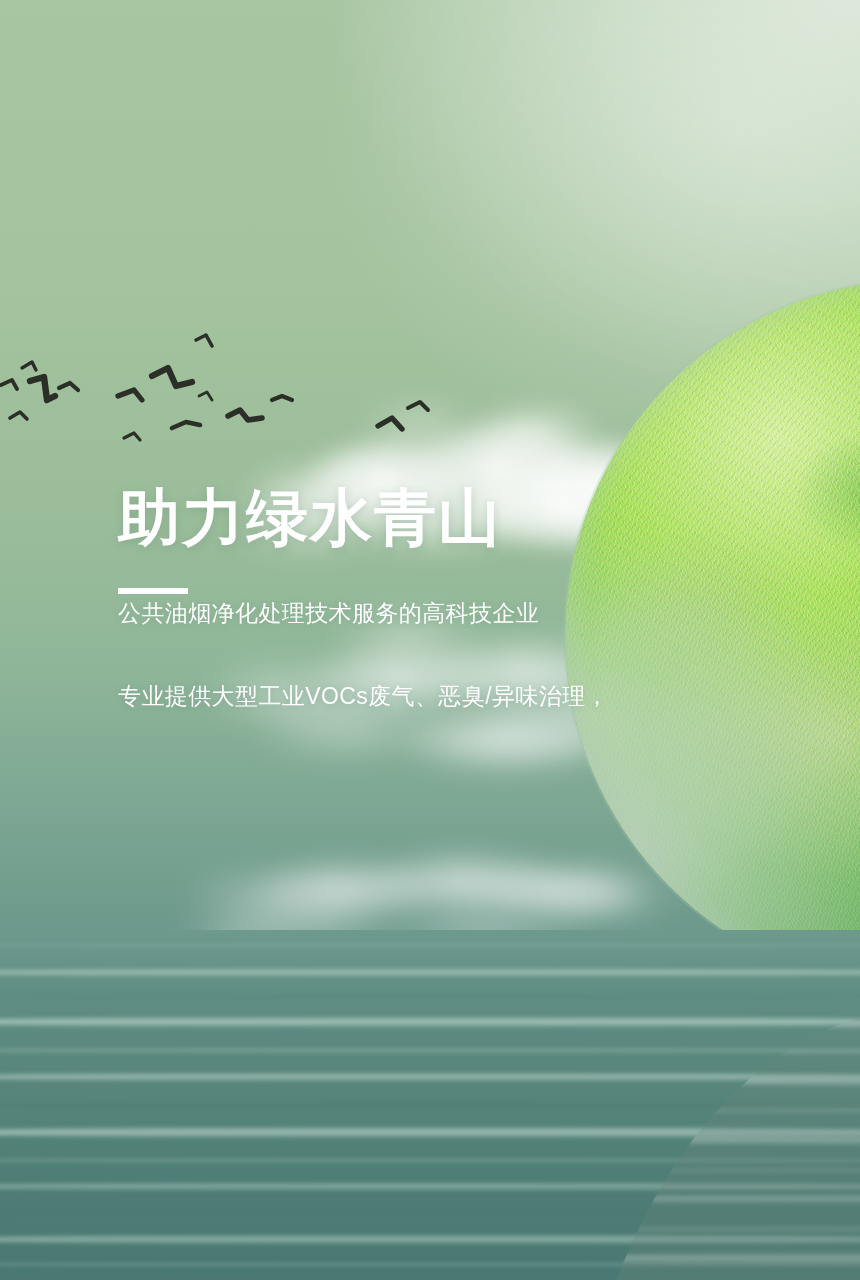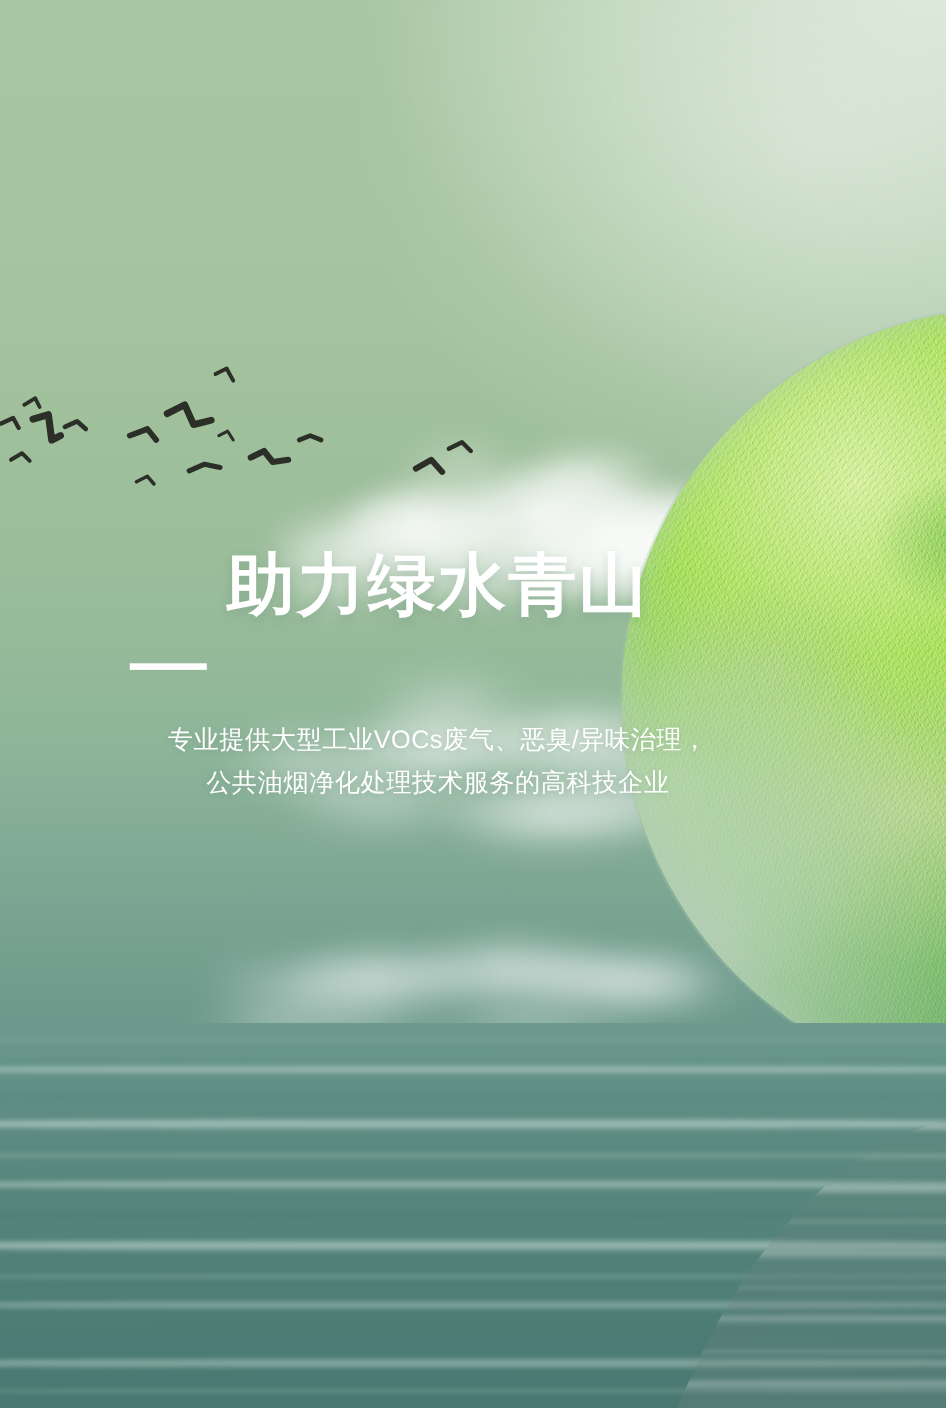--- a/index.html
+++ b/index.html
@@ -171,24 +171,23 @@
     position:absolute; inset:0;
     background:linear-gradient(180deg, rgba(96,140,130,.30) 0%, rgba(92,136,126,.52) 45%, rgba(84,128,120,.74) 100%);
   }
   .reflect-bands{
     position:absolute; left:-20px; right:-20px; top:0; bottom:0;
   }
 
   
   .content{
     position:absolute;
-    left:118px; top:491px;
+    left:118px; top:476px;
     width:560px;
     z-index:8;
-    text-align:center;
   }
   .headline{
     color:#ffffff;
     font-size:62px;
     line-height:84px;
     font-weight:700;
     letter-spacing:2px;
     white-space:nowrap;
     text-shadow:0 2px 10px rgba(70,110,96,.22);
   }
@@ -316,17 +315,17 @@
         <div class="rp" style="position: absolute; left: -6%; width: 112%; top: 158px; height: 5px; opacity: 0.38; background: linear-gradient(rgba(226, 240, 232, 0), rgba(226, 240, 232, 0.85) 45%, rgba(226, 240, 232, 0)); filter: blur(2px);"></div>
         <div class="rp" style="position: absolute; left: -6%; width: 112%; top: 184px; height: 10px; opacity: 0.62; background: linear-gradient(rgba(226, 240, 232, 0), rgba(226, 240, 232, 0.85) 45%, rgba(226, 240, 232, 0)); filter: blur(2px);"></div>
         <div class="rp" style="position: absolute; left: -6%; width: 112%; top: 216px; height: 6px; opacity: 0.4; background: linear-gradient(rgba(226, 240, 232, 0), rgba(226, 240, 232, 0.85) 45%, rgba(226, 240, 232, 0)); filter: blur(2px);"></div>
         <div class="rp" style="position: absolute; left: -6%; width: 112%; top: 242px; height: 13px; opacity: 0.66; background: linear-gradient(rgba(226, 240, 232, 0), rgba(226, 240, 232, 0.85) 45%, rgba(226, 240, 232, 0)); filter: blur(2px);"></div>
       </div>
   </div>
 
   <div class="content">
     <div class="headline">助力绿水青山</div>
     <div class="divider"></div>
+    <div class="subtitle" style="margin-top:0">公共油烟净化处理技术服务的高科技企业</div>
     <div class="subtitle">专业提供大型工业VOCs废气、恶臭/异味治理，</div>
-    <div class="subtitle" style="margin-top:0">公共油烟净化处理技术服务的高科技企业</div>
   </div>
 
 </div>
 
 </body></html>

